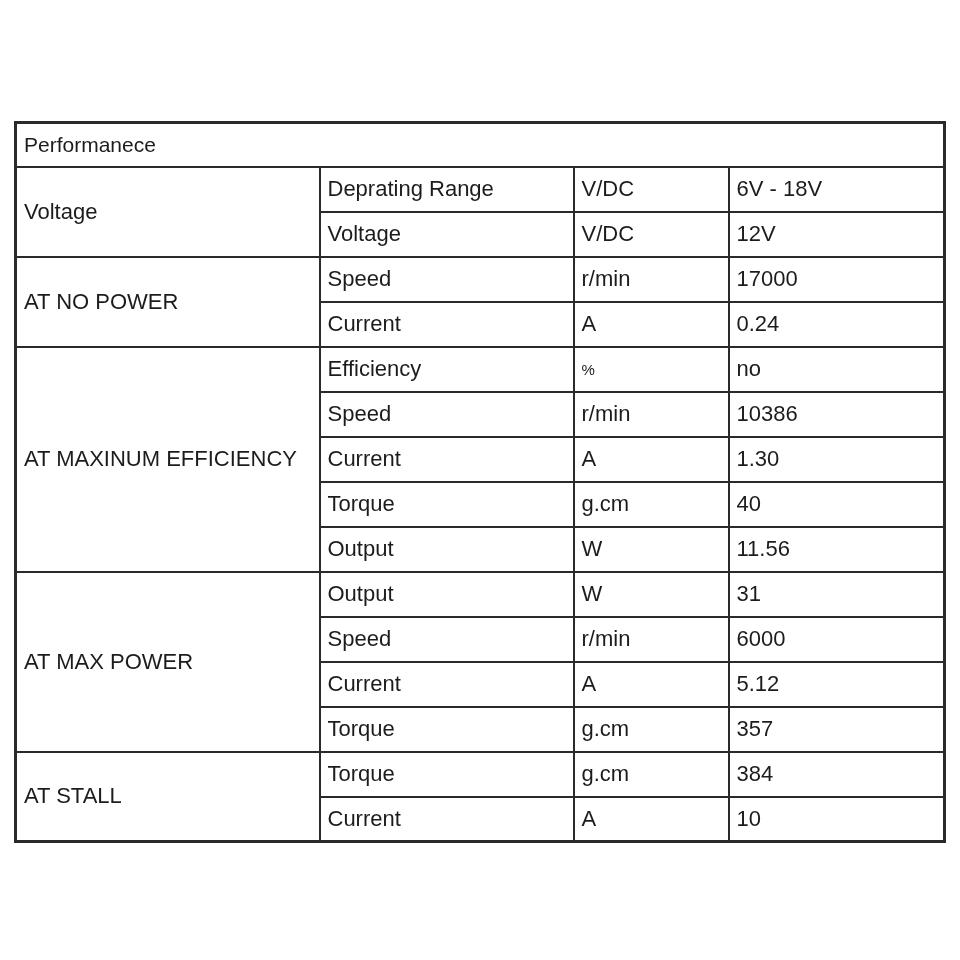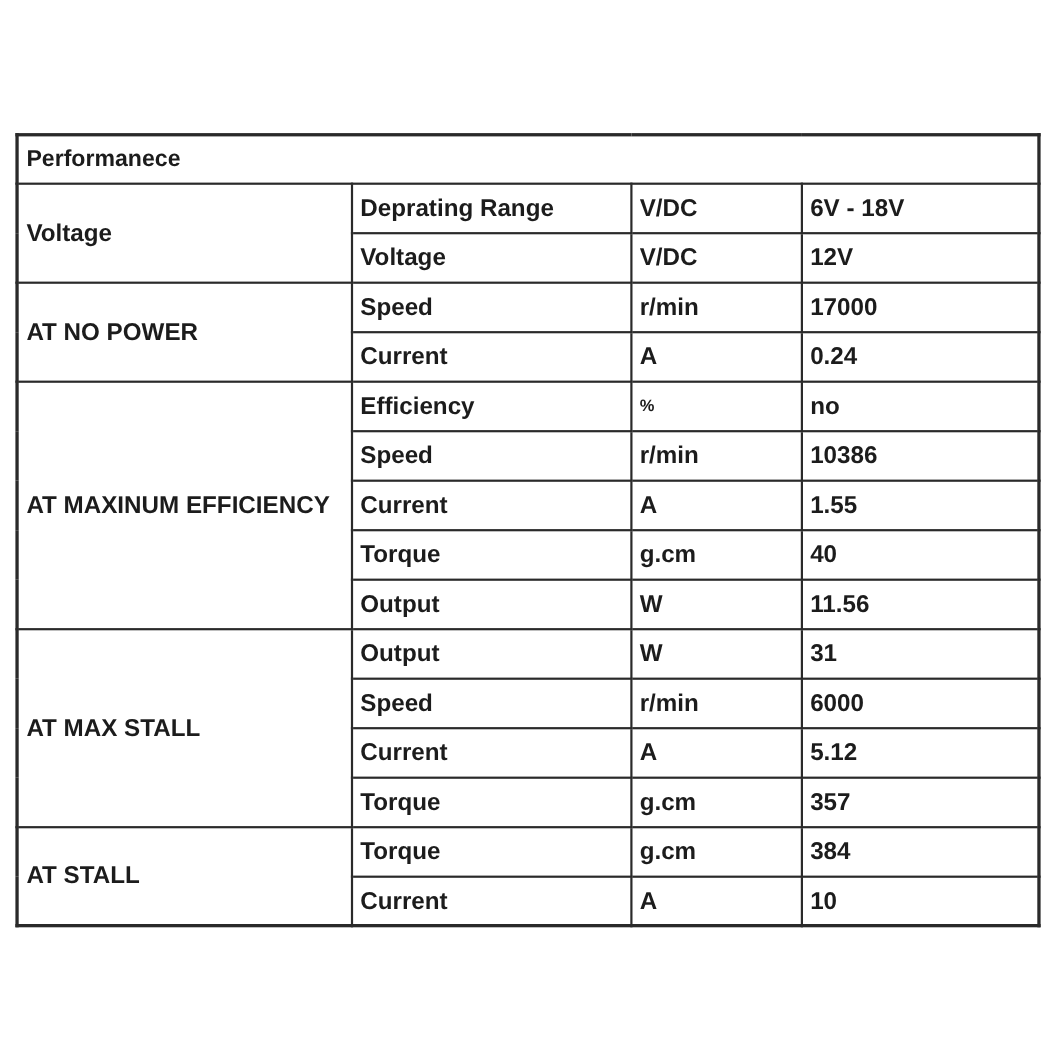--- a/index.html
+++ b/index.html
@@ -22,21 +22,21 @@
   }
   .spec-table {
     position: absolute;
     left: 14px;
     top: 121px;
     width: 929px;
     border-collapse: collapse;
     table-layout: fixed;
     border: 3px solid var(--border-color);
     font-size: 22px;
-    font-weight: 700;
+    font-weight: 400;
     color: var(--text-color);
   }
   .spec-table td {
     border: 2px solid var(--border-color);
     padding: 0 0 0 7px;
     vertical-align: middle;
     text-align: left;
     overflow: hidden;
     white-space: nowrap;
   }
@@ -99,34 +99,34 @@
         <td class="value-cell">no</td>
       </tr>
       <tr class="spec-row">
         <td class="parameter-cell">Speed</td>
         <td class="unit-cell">r/min</td>
         <td class="value-cell">10386</td>
       </tr>
       <tr class="spec-row">
         <td class="parameter-cell">Current</td>
         <td class="unit-cell">A</td>
-        <td class="value-cell">1.55</td>
+        <td class="value-cell">1.30</td>
       </tr>
       <tr class="spec-row">
         <td class="parameter-cell">Torque</td>
         <td class="unit-cell">g.cm</td>
         <td class="value-cell">40</td>
       </tr>
       <tr class="spec-row">
         <td class="parameter-cell">Output</td>
         <td class="unit-cell">W</td>
         <td class="value-cell">11.56</td>
       </tr>
       <tr class="spec-row">
-        <td class="group-cell" rowspan="4">AT MAX STALL</td>
+        <td class="group-cell" rowspan="4">AT MAX POWER</td>
         <td class="parameter-cell">Output</td>
         <td class="unit-cell">W</td>
         <td class="value-cell">31</td>
       </tr>
       <tr class="spec-row">
         <td class="parameter-cell">Speed</td>
         <td class="unit-cell">r/min</td>
         <td class="value-cell">6000</td>
       </tr>
       <tr class="spec-row">

